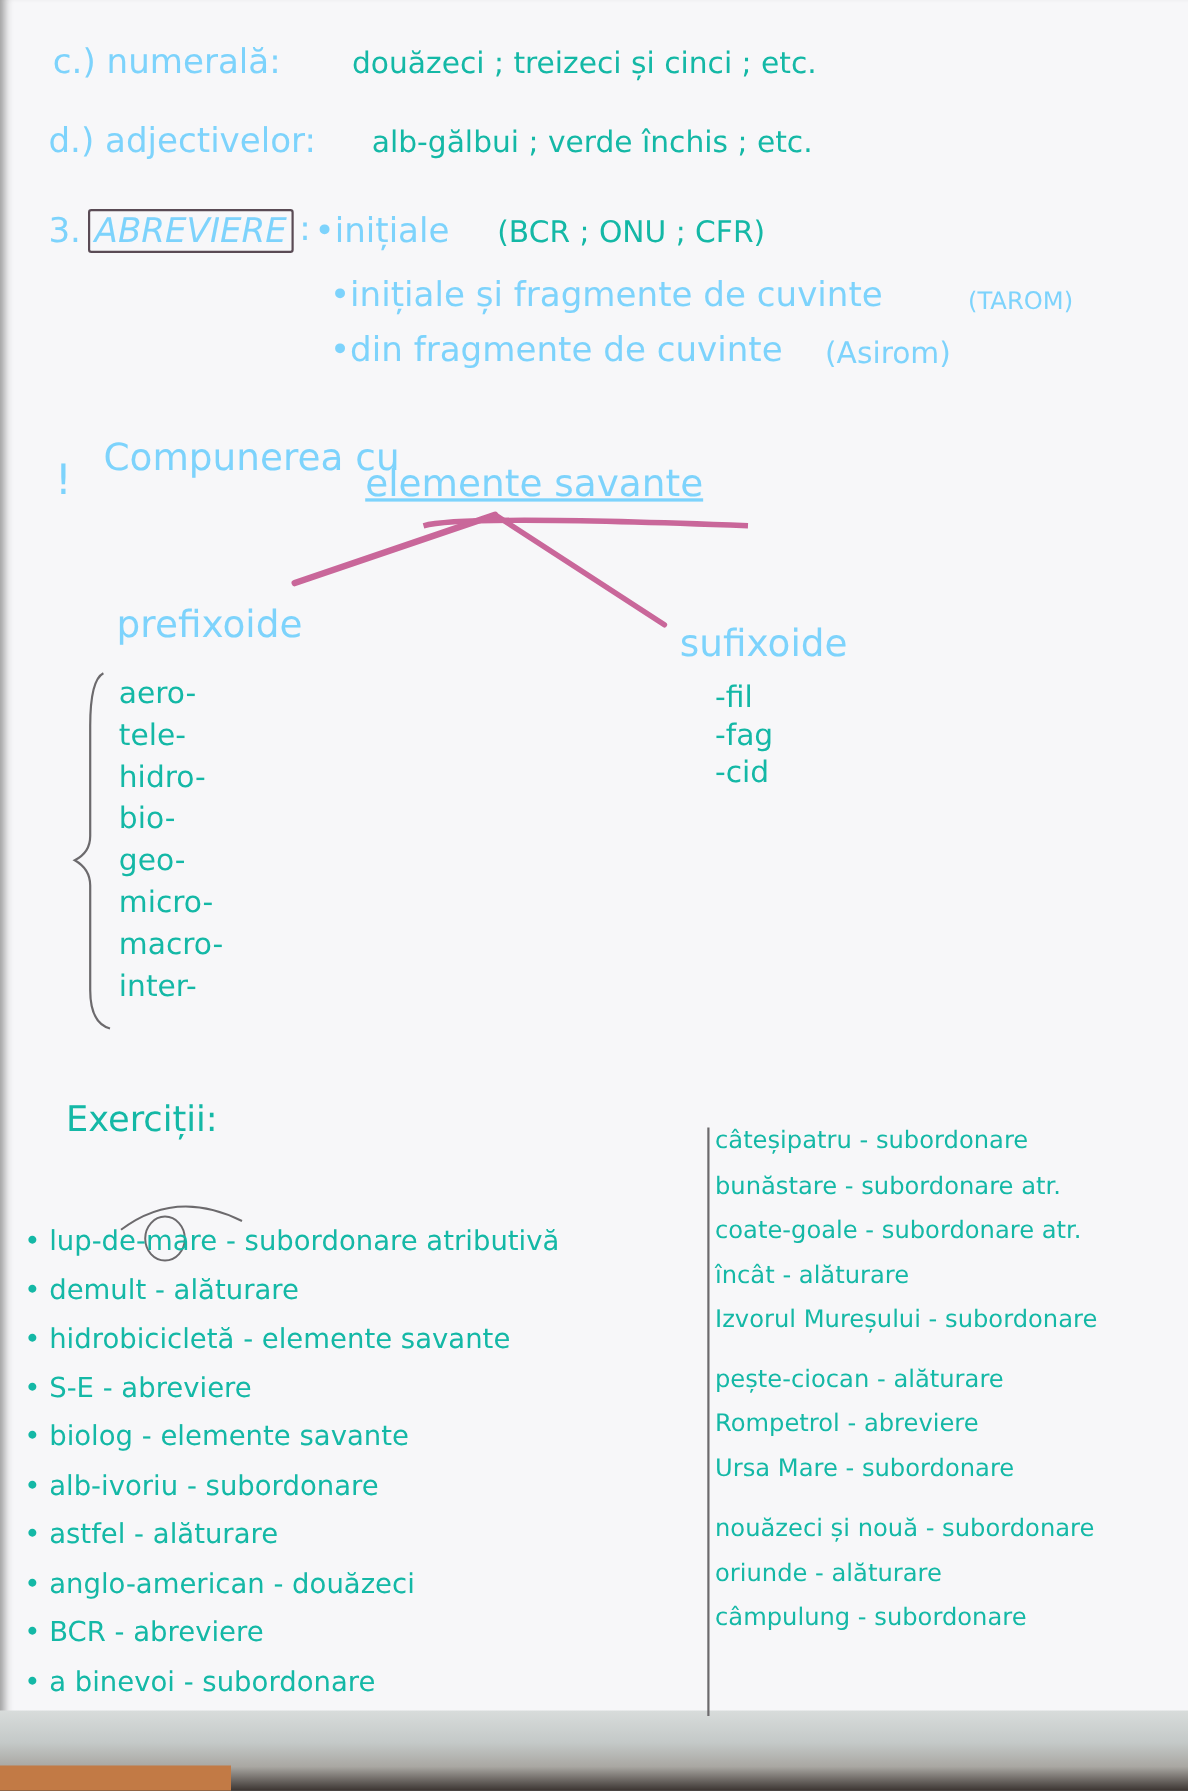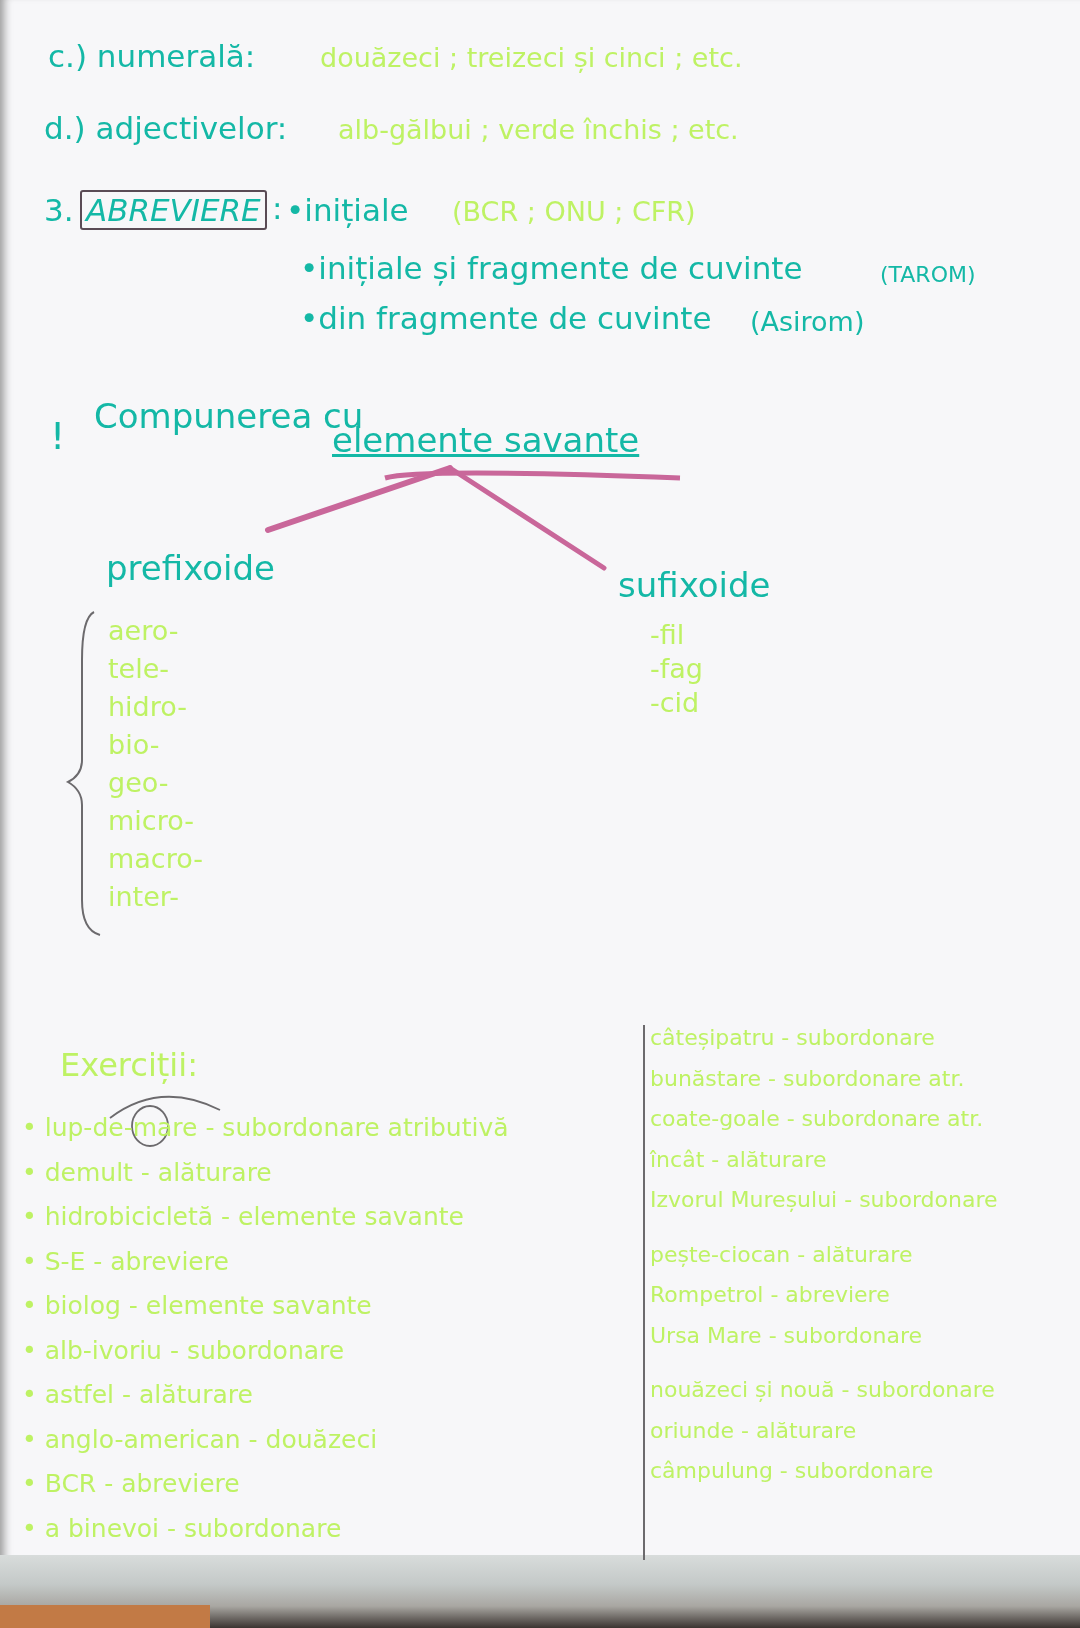--- a/index.html
+++ b/index.html
@@ -12,22 +12,22 @@
     position:absolute; left:0; top:0; width:1080px; height:1600px;
     background:#f7f7f9;
     box-shadow: inset 10px 0 8px -6px #9a9a9a;
   }
   .paper-edge {
     position:absolute; left:0; top:1555px; width:1080px; height:73px;
     background:linear-gradient(180deg,#d8dcdb 0%,#c4c9c8 40%,#a9a7a2 70%,#3b3431 100%);
   }
   .orange-block { position:absolute; left:0; top:1605px; width:210px; height:23px; background:#c27a45; }
   .txt { position:absolute; white-space:nowrap; font-family:"DejaVu Sans", sans-serif; }
-  .pink { color:#14b8a6; }
-  .blue { color:#bef264; }
+  .pink { color:#7dd3fc; }
+  .blue { color:#14b8a6; }
   .big { font-size:31px; }
   .med { font-size:27px; }
   .sm  { font-size:22px; }
   .boxed { border:2px solid #5a4b55; padding:0 4px; border-radius:3px;font-style:italic; }
   .ul { text-decoration:underline; }
   svg { position:absolute; left:0; top:0; }
 </style>
 </head>
 <body>
 
@@ -80,21 +80,21 @@
   <div>inter-</div>
 </div>
 
 <div class="txt big pink" style="left:618px;top:565px;font-size:34px;">sufixoide</div>
 <div class="txt med blue" style="left:650px;top:618px;line-height:34px;">
   <div>-fil</div>
   <div>-fag</div>
   <div>-cid</div>
 </div>
 
-<div class="txt big blue" style="left:60px;top:998px;font-size:32px;margin-top:48px;">Exerciții:</div>
+<div class="txt big blue" style="left:60px;top:998px;font-size:32px;">Exerciții:</div>
 
 <div class="txt blue" style="left:22px;top:1106px;font-size:25px;line-height:44.5px;">
   <div>• <span>lup-de-mare - subordonare atributivă</span></div>
   <div>• <span>demult - alăturare</span></div>
   <div>• <span>hidrobicicletă - elemente savante</span></div>
   <div>• <span>S-E - abreviere</span></div>
   <div>• <span>biolog - elemente savante</span></div>
   <div>• <span>alb-ivoriu - subordonare</span></div>
   <div>• <span>astfel - alăturare</span></div>
   <div>• <span>anglo-american - douăzeci</span></div>

